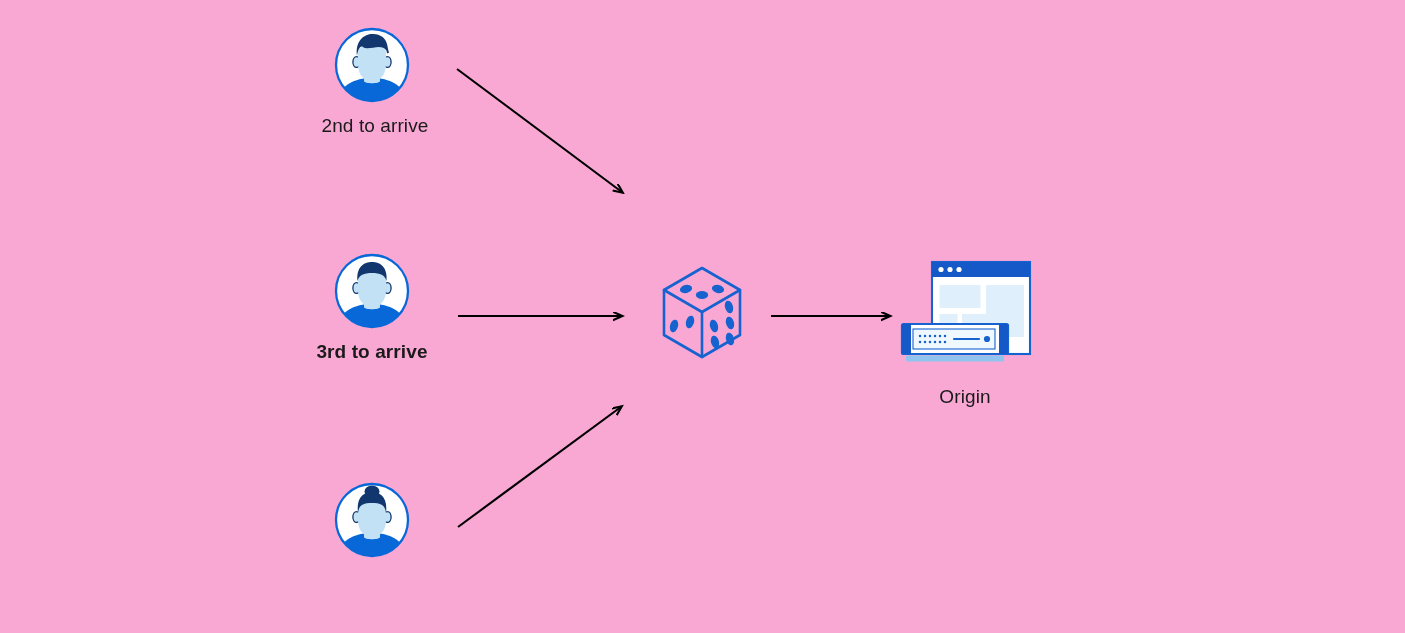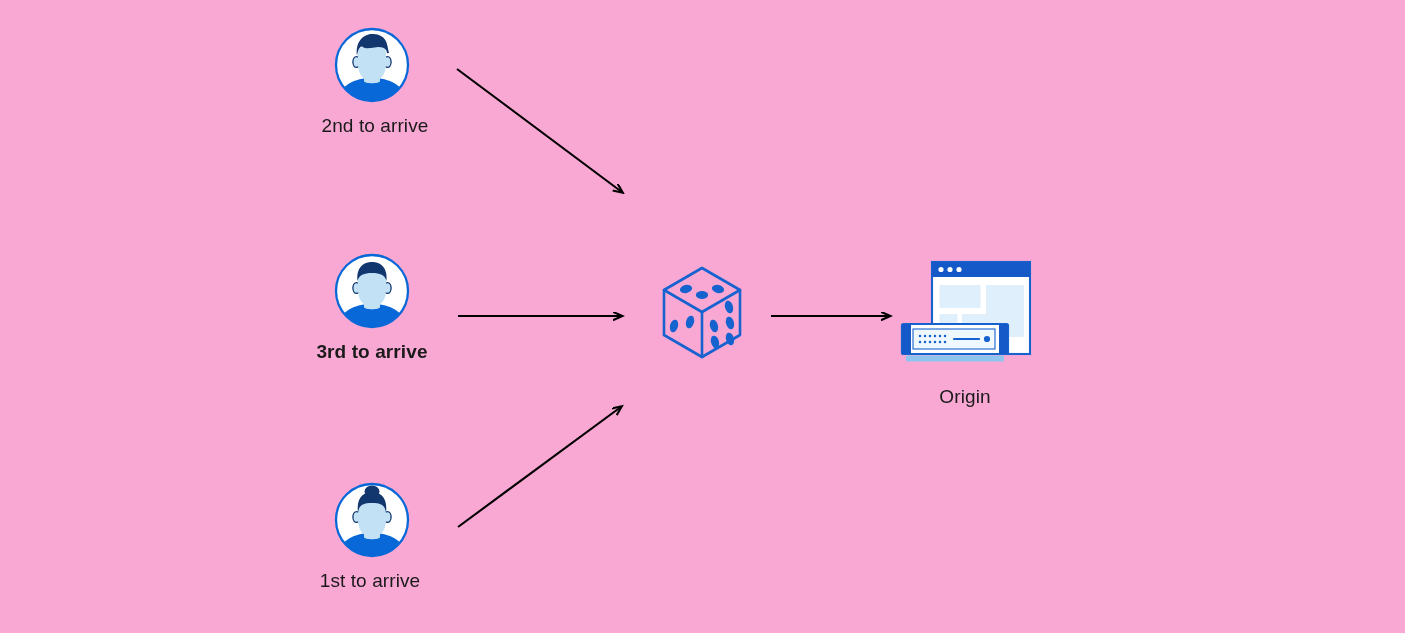--- a/index.html
+++ b/index.html
@@ -133,21 +133,20 @@
         <path d="M31 49 C34 54 44 54 47 49" fill="none" stroke="#12376e" stroke-width="1.5"></path>
         <ellipse cx="23.5" cy="36" rx="3.6" ry="5.4" fill="#c3e1f5" stroke="#12376e" stroke-width="1.3"></ellipse>
         <ellipse cx="54.5" cy="36" rx="3.6" ry="5.4" fill="#c3e1f5" stroke="#12376e" stroke-width="1.3"></ellipse>
         <path d="M25 28 C25 16 53 16 53 28 L53 39 C53 51 46 56 39 56 C32 56 25 51 25 39 Z" fill="#c3e1f5"></path>
 
         <path d="M25 32 C23 16 31 11 39 11 C47 11 55 16 53 32 C52 24 48 22 39 22 C30 22 26 24 25 32 Z" fill="#12376e"></path>
         <ellipse cx="39" cy="10.5" rx="7.5" ry="6" fill="#12376e"></ellipse>
       </g>
     </svg>
   </div>
-  <div class="node-label" style="left:240px; top:570px;">1st to arrive</div>
 
   <div class="node" style="left:659px; top:264px;">
     <svg width="86" height="100" viewBox="0 0 86 100">
       <g fill="none" stroke="#1663d0" stroke-width="2.6" stroke-linejoin="round" stroke-linecap="round">
 
         <path d="M43 4 L81 26 L81 71 L43 93 L5 71 L5 26 Z"></path>
 
         <path d="M5 26 L43 48 L81 26"></path>
         <path d="M43 48 L43 93"></path>
       </g>

